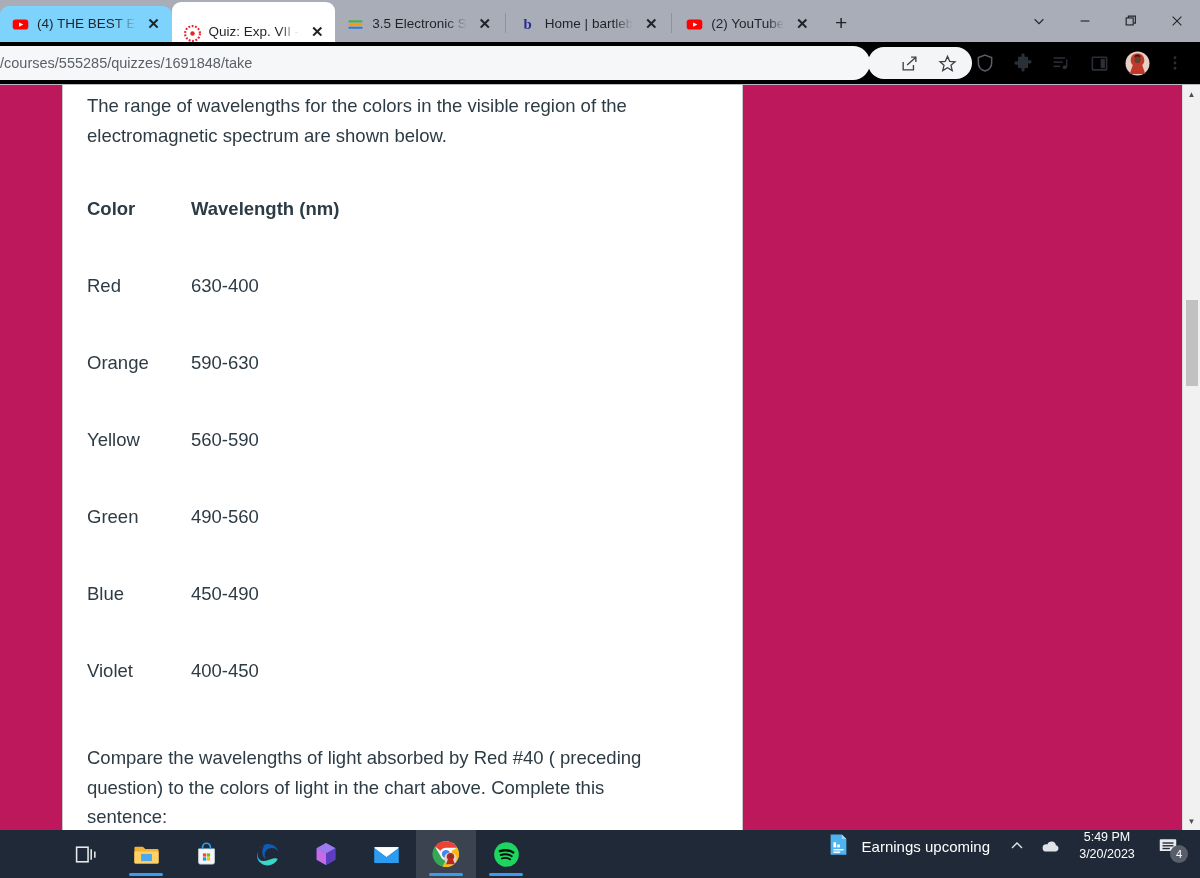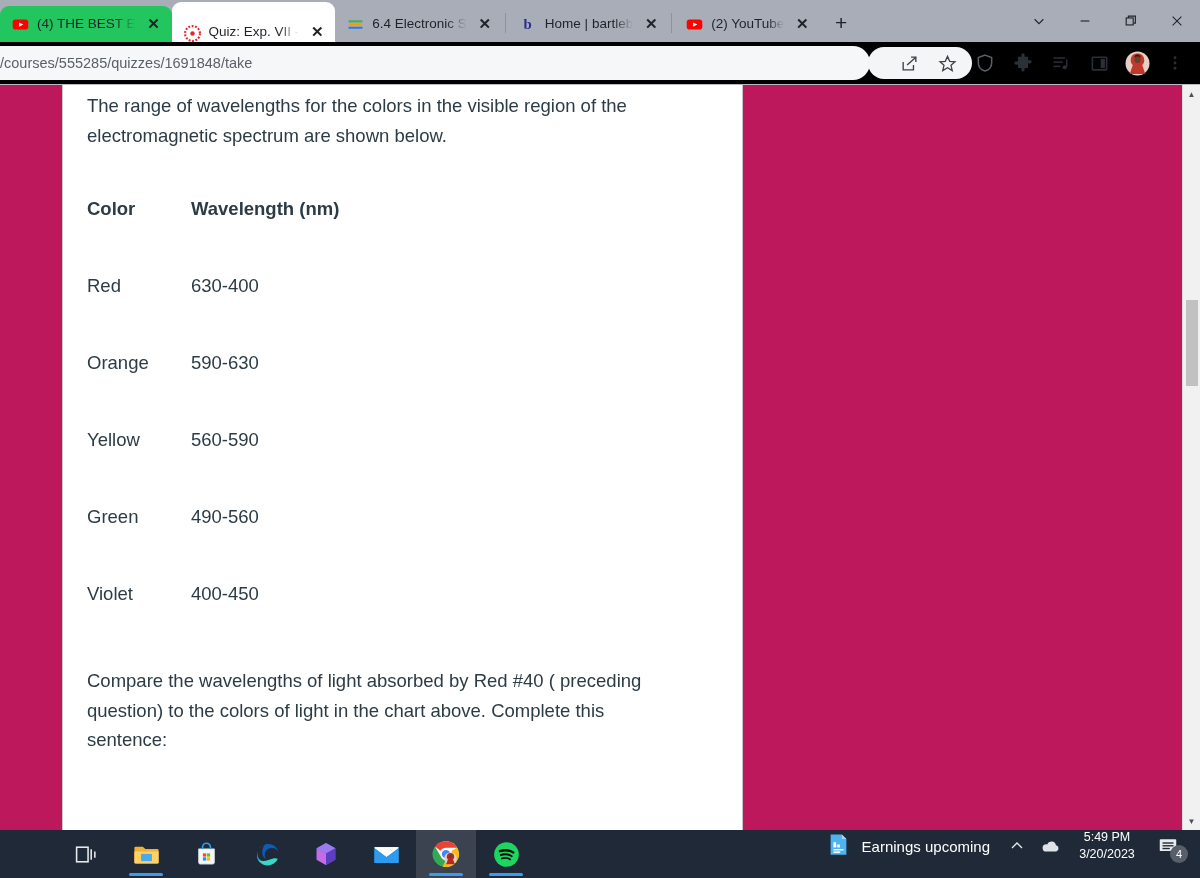--- a/index.html
+++ b/index.html
@@ -21,21 +21,21 @@
   }
   .tab {
     height: 36px; display: flex; align-items: center;
     padding: 0 8px 0 12px; gap: 8px;
     border-radius: 9px 9px 0 0;
     position: relative; flex: 0 0 auto;
     font-size: 13.5px; color: #1f2328;
     cursor: default;
   }
   .tab.inactive { background: transparent; }
-  .tab.inactive:first-child { background: #22c55e; border-radius: 9px 9px 0 0; }
+  .tab.inactive:first-child { background: #7dd3fc; border-radius: 9px 9px 0 0; }
   .tab.active { background: #ffffff; height: 40px; align-items: flex-end; }
   .tab-fav { width: 17px; height: 17px; flex: 0 0 17px; display: block; }
   .tab-title {
     white-space: nowrap; overflow: hidden;
     display: block; line-height: 20px;
     -webkit-mask-image: linear-gradient(to right, #000 78%, transparent 100%);
     mask-image: linear-gradient(to right, #000 78%, transparent 100%);
   }
   .tab-close {
     width: 20px; height: 20px; flex: 0 0 20px;
@@ -200,21 +200,21 @@
     </div>
 
     <div class="tab inactive">
       <span class="tab-fav">
         <svg width="17" height="17" viewBox="0 0 24 24">
           <rect x="2" y="6" width="20" height="3" rx="1.2" fill="#4CAF50"></rect>
           <rect x="3" y="10.5" width="18" height="3" rx="1.2" fill="#FF9800"></rect>
           <rect x="2" y="15" width="20" height="3" rx="1.2" fill="#2E7BD6"></rect>
         </svg>
       </span>
-      <span class="tab-title" style="max-width:106px">6.4 Electronic S</span>
+      <span class="tab-title" style="max-width:106px">3.5 Electronic S</span>
       <span class="tab-close">✕</span>
     </div>
 
     <div class="tab-sep"></div>
 
     <div class="tab inactive">
       <span class="tab-fav">
         <svg width="17" height="17" viewBox="0 0 24 24">
             <text x="5" y="19" font-family="Liberation Serif, serif" font-size="21" font-weight="bold" fill="#2B2E8C">b</text>
           </svg>
@@ -352,20 +352,24 @@
               <td class="c-color">Orange</td>
               <td>590-630</td>
             </tr>
             <tr>
               <td class="c-color">Yellow</td>
               <td>560-590</td>
             </tr>
             <tr>
               <td class="c-color">Green</td>
               <td>490-560</td>
+            </tr>
+            <tr>
+              <td class="c-color">Blue</td>
+              <td>450-490</td>
             </tr>
             <tr>
               <td class="c-color">Violet</td>
               <td>400-450</td>
             </tr>
           </tbody>
         </table>
 
         <p class="q2">Compare the wavelengths of light absorbed by Red #40 ( preceding question) to the colors of light in the chart above. Complete this sentence:</p>
 

